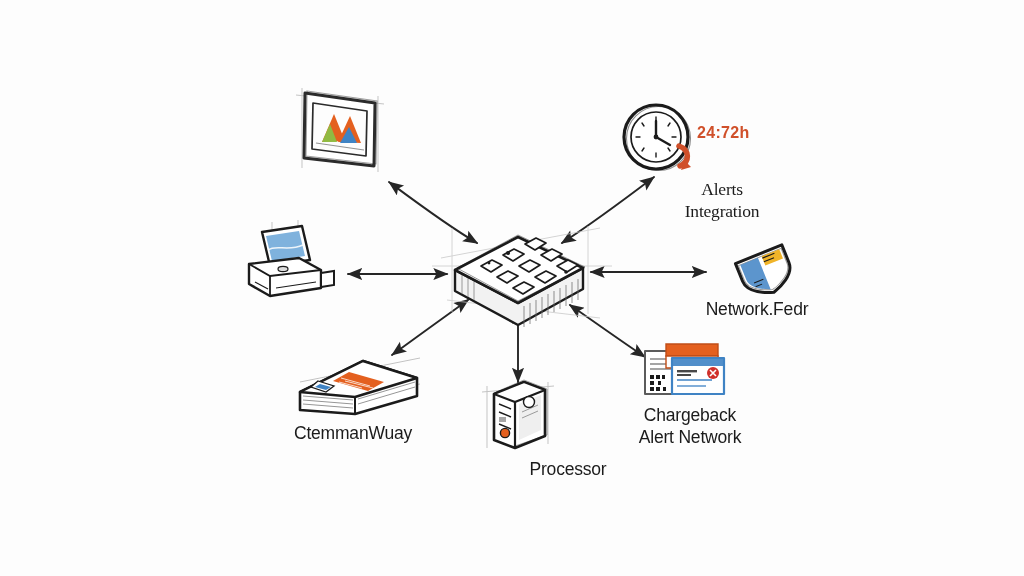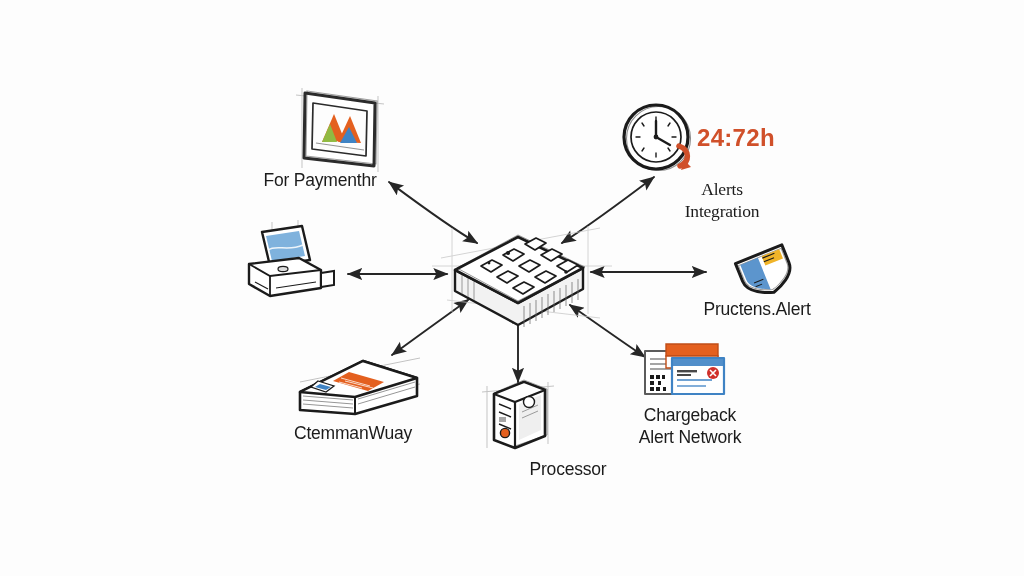--- a/index.html
+++ b/index.html
@@ -34,21 +34,21 @@
     line-height: 1.25;
     white-space: pre;
     text-align: center;
     transform: translateX(-50%);
   }
   .node-label.two-line { line-height: 1.28; }
   .timer-badge {
     position: absolute;
     color: #d0502a;
     font-family: "Liberation Sans", sans-serif;
-    font-size: 24px;
+    font-size: 16px;
     font-weight: 700;
     letter-spacing: 0.3px;
     white-space: pre;
   }
 </style>
 </head>
 <body>
 
 <div id="canvas">
 
@@ -292,27 +292,26 @@
       <g fill="#1b1b1b" opacity="0.8">
         <rect x="677" y="370" width="20" height="2.4"></rect>
         <rect x="677" y="374" width="14" height="2"></rect>
       </g>
 
       <circle cx="713" cy="373" r="6" fill="#d0302a"></circle>
       <path d="M710,370 L716,376 M716,370 L710,376" stroke="#ffffff" stroke-width="1.6"></path>
     </g>
   </svg>
 
-  <div class="node-label" style="left:320px; top:170px;">For Paymenthr</div>
 
   <div class="node-label two-line" style="left:722px; top:178px;font-family:Liberation Serif, serif;">Alerts
 Integration</div>
 
 
-  <div class="node-label" style="left:757px; top:299px;">Pructens.Alert</div>
+  <div class="node-label" style="left:757px; top:299px;">Network.Fedr</div>
 
   <div class="node-label" style="left:353px; top:423px;">CtemmanWuay</div>
 
   <div class="node-label" style="left:536px; top:459px;margin-left:32px;">Processor</div>
 
   <div class="node-label two-line" style="left:690px; top:404px;">Chargeback
 Alert Network</div>
 
   <div class="timer-badge" style="left:697px; top:124px;">24:72h</div>
 

